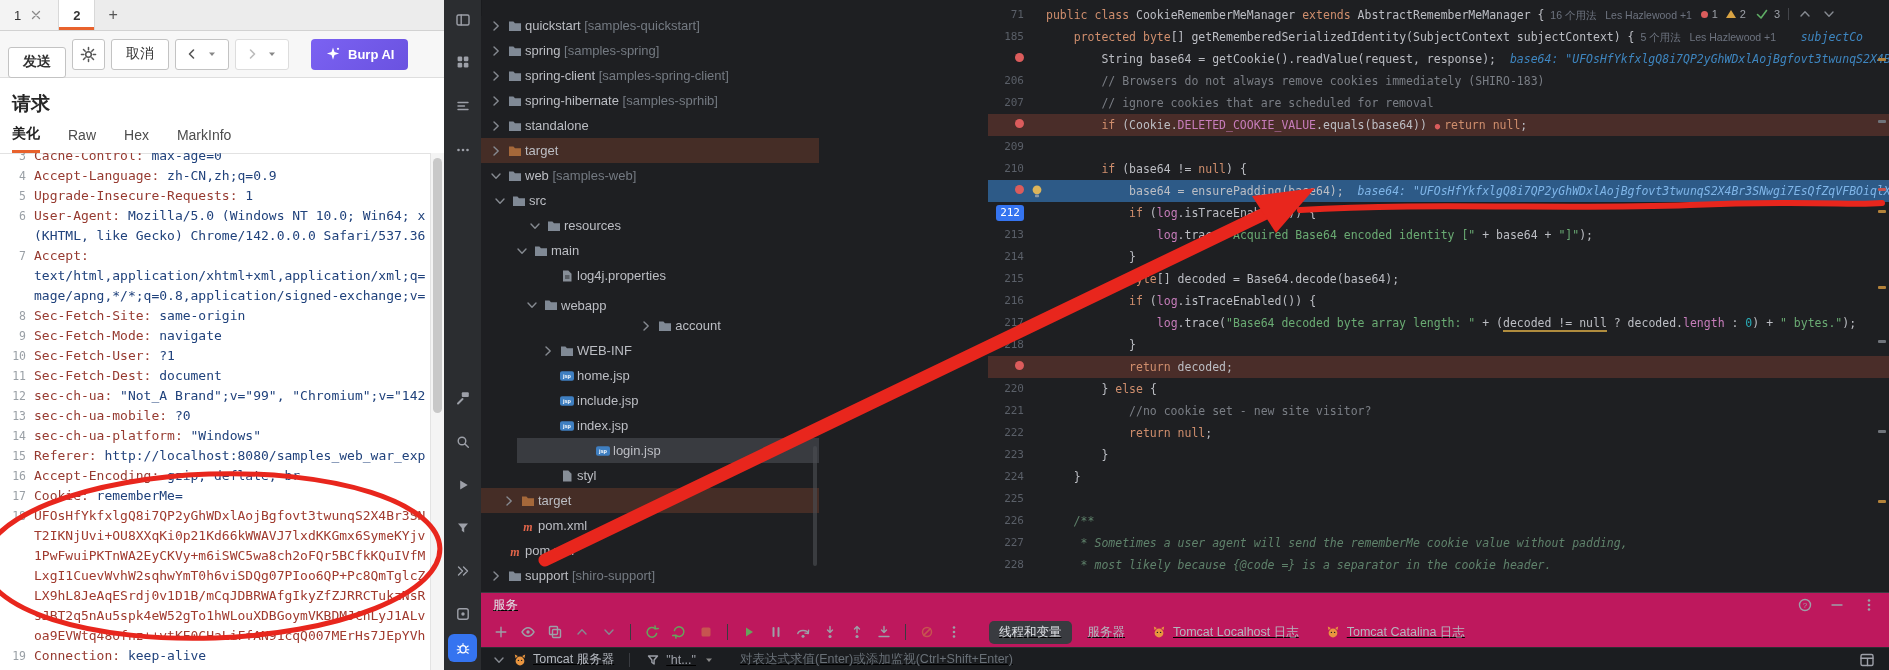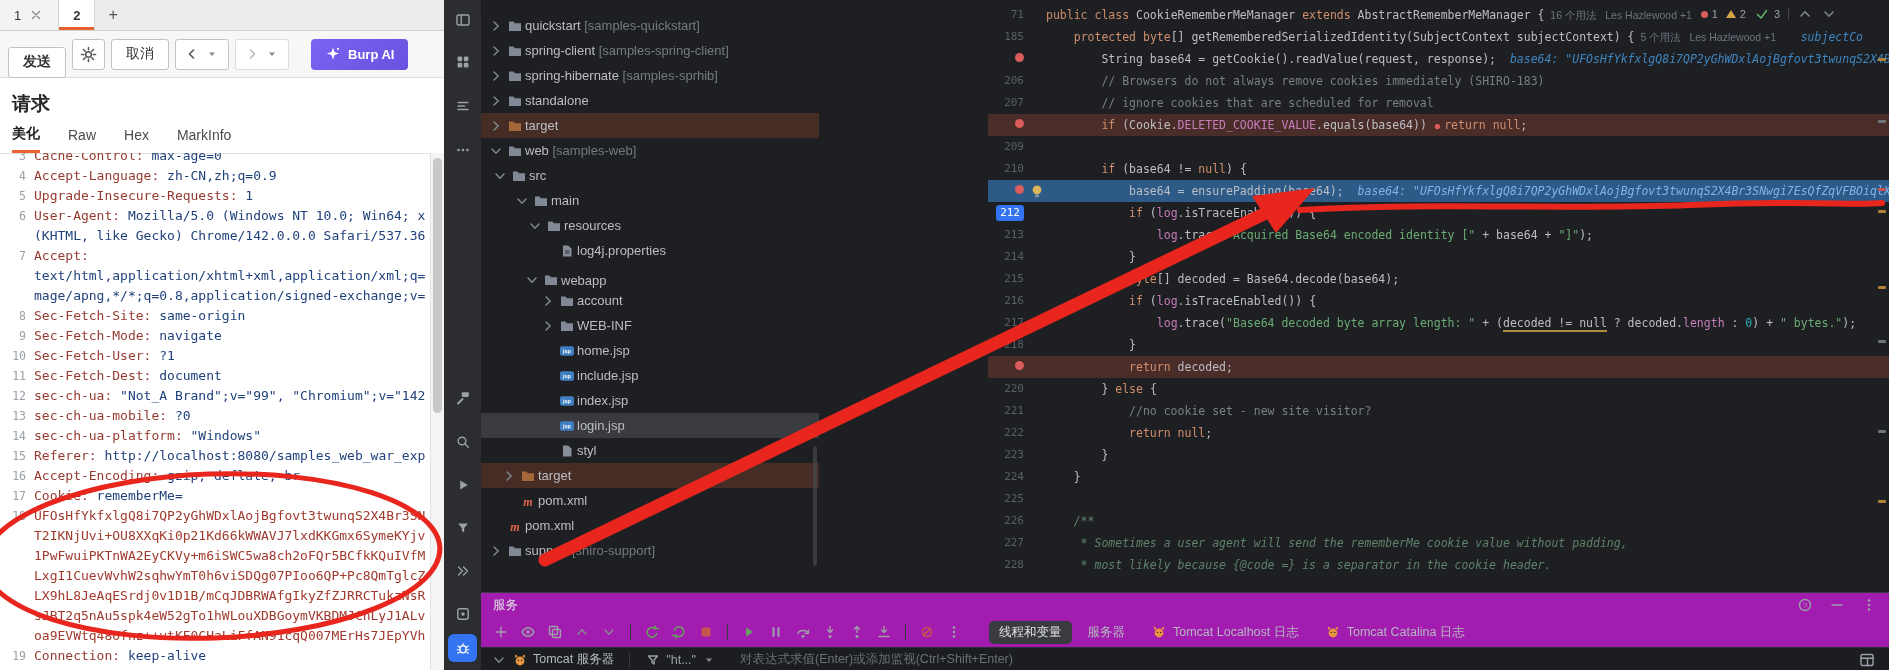--- a/index.html
+++ b/index.html
@@ -79,21 +79,21 @@
   .eright{position:absolute;right:26px;top:0;color:#3e86c0;font-style:italic;}
   #inspections{position:absolute;top:3px;right:52px;display:flex;align-items:center;gap:8px;color:#9da0a8;font-size:11px;font-family:"Liberation Sans",sans-serif;z-index:5;}
   .insp-item{display:flex;align-items:center;gap:4px;}
   .insp-dot{width:7px;height:7px;border-radius:50%;background:#db5c5c;display:inline-block;}
   .insp-tri{width:0;height:0;border-left:5px solid transparent;border-right:5px solid transparent;border-bottom:8px solid #d9a343;display:inline-block;}
   .insp-sep{width:1px;height:12px;background:#43454a;}
   #estripe{position:absolute;right:0;top:0;width:14px;bottom:0;}
   .emark{position:absolute;left:3px;width:8px;height:3px;border-radius:1px;}
 
   
-  #services{position:absolute;left:481px;top:592px;width:1408px;height:78px;background:#a21caf;border-top:1px solid #393b40;font-family:"Liberation Sans",sans-serif;}
+  #services{position:absolute;left:481px;top:592px;width:1408px;height:78px;background:#be185d;border-top:1px solid #393b40;font-family:"Liberation Sans",sans-serif;text-decoration:underline;}
   .sv-head{height:24px;display:flex;align-items:center;padding:0 12px;color:#dfe1e5;font-size:12.5px;}
   .sv-head-icons{margin-left:auto;display:flex;gap:16px;align-items:center;}
   #sv-toolbar{height:30px;display:flex;align-items:center;gap:3px;padding:0 8px;}
   .sv-btn{width:24px;height:24px;display:flex;align-items:center;justify-content:center;border-radius:4px;}
   .sv-sep{width:1px;height:16px;background:#393b40;margin:0 6px;}
   .sv-tabs{margin-left:20px;display:flex;gap:6px;align-items:center;font-size:12.5px;color:#b4b8bf;}
   .sv-tab{display:flex;align-items:center;gap:6px;padding:3px 10px;border-radius:5px;}
   .sv-tab.active{background:#393b40;color:#dfe1e5;}
   .sv-bottom{height:23px;border-top:1px solid #2c2e32;background:#1b1d20;display:flex;align-items:center;gap:9px;padding:0 10px;font-size:12.5px;color:#b4b8bf;}
   .sv-node{display:flex;align-items:center;gap:5px;}
@@ -307,20 +307,25 @@
     <div id="tree-rows">
         <div class="t-row" style="padding-left: 6px;"><span class="t-chev"><svg width="16" height="16" viewBox="0 0 16 16" fill="none" xmlns="http://www.w3.org/2000/svg">
               <path d="M6 4l4.2 4L6 12" stroke="#868a91" stroke-width="1.4" stroke-linecap="round" stroke-linejoin="round" fill="none"></path>
             </svg></span><span class="t-ico"><svg width="16" height="16" viewBox="0 0 16 16" fill="none" xmlns="http://www.w3.org/2000/svg">
               <path d="M2 3.5h4.4L8 5.2h6V13H2z" fill="#808995"></path>
             </svg></span><span class="t-label">quickstart</span><span class="t-suffix"> [samples-quickstart]</span></div>
         <div class="t-row" style="padding-left: 6px;"><span class="t-chev"><svg width="16" height="16" viewBox="0 0 16 16" fill="none" xmlns="http://www.w3.org/2000/svg">
               <path d="M6 4l4.2 4L6 12" stroke="#868a91" stroke-width="1.4" stroke-linecap="round" stroke-linejoin="round" fill="none"></path>
             </svg></span><span class="t-ico"><svg width="16" height="16" viewBox="0 0 16 16" fill="none" xmlns="http://www.w3.org/2000/svg">
               <path d="M2 3.5h4.4L8 5.2h6V13H2z" fill="#808995"></path>
+            </svg></span><span class="t-label">spring</span><span class="t-suffix"> [samples-spring]</span></div>
+        <div class="t-row" style="padding-left: 6px;"><span class="t-chev"><svg width="16" height="16" viewBox="0 0 16 16" fill="none" xmlns="http://www.w3.org/2000/svg">
+              <path d="M6 4l4.2 4L6 12" stroke="#868a91" stroke-width="1.4" stroke-linecap="round" stroke-linejoin="round" fill="none"></path>
+            </svg></span><span class="t-ico"><svg width="16" height="16" viewBox="0 0 16 16" fill="none" xmlns="http://www.w3.org/2000/svg">
+              <path d="M2 3.5h4.4L8 5.2h6V13H2z" fill="#808995"></path>
             </svg></span><span class="t-label">spring-client</span><span class="t-suffix"> [samples-spring-client]</span></div>
         <div class="t-row" style="padding-left: 6px; text-align: center;"><span class="t-chev"><svg width="16" height="16" viewBox="0 0 16 16" fill="none" xmlns="http://www.w3.org/2000/svg">
               <path d="M6 4l4.2 4L6 12" stroke="#868a91" stroke-width="1.4" stroke-linecap="round" stroke-linejoin="round" fill="none"></path>
             </svg></span><span class="t-ico"><svg width="16" height="16" viewBox="0 0 16 16" fill="none" xmlns="http://www.w3.org/2000/svg">
               <path d="M2 3.5h4.4L8 5.2h6V13H2z" fill="#808995"></path>
             </svg></span><span class="t-label">spring-hibernate</span><span class="t-suffix"> [samples-sprhib]</span></div>
         <div class="t-row" style="padding-left: 6px;"><span class="t-chev"><svg width="16" height="16" viewBox="0 0 16 16" fill="none" xmlns="http://www.w3.org/2000/svg">
               <path d="M6 4l4.2 4L6 12" stroke="#868a91" stroke-width="1.4" stroke-linecap="round" stroke-linejoin="round" fill="none"></path>
             </svg></span><span class="t-ico"><svg width="16" height="16" viewBox="0 0 16 16" fill="none" xmlns="http://www.w3.org/2000/svg">
               <path d="M2 3.5h4.4L8 5.2h6V13H2z" fill="#808995"></path>
@@ -333,40 +338,40 @@
         <div class="t-row" style="padding-left: 6px;"><span class="t-chev"><svg width="16" height="16" viewBox="0 0 16 16" fill="none" xmlns="http://www.w3.org/2000/svg">
               <path d="M4 6l4 4.2L12 6" stroke="#868a91" stroke-width="1.4" stroke-linecap="round" stroke-linejoin="round" fill="none"></path>
             </svg></span><span class="t-ico"><svg width="16" height="16" viewBox="0 0 16 16" fill="none" xmlns="http://www.w3.org/2000/svg">
               <path d="M2 3.5h4.4L8 5.2h6V13H2z" fill="#808995"></path>
             </svg></span><span class="t-label">web</span><span class="t-suffix"> [samples-web]</span></div>
         <div class="t-row" style="padding-left: 10px;"><span class="t-chev"><svg width="16" height="16" viewBox="0 0 16 16" fill="none" xmlns="http://www.w3.org/2000/svg">
               <path d="M4 6l4 4.2L12 6" stroke="#868a91" stroke-width="1.4" stroke-linecap="round" stroke-linejoin="round" fill="none"></path>
             </svg></span><span class="t-ico"><svg width="16" height="16" viewBox="0 0 16 16" fill="none" xmlns="http://www.w3.org/2000/svg">
               <path d="M2 3.5h4.4L8 5.2h6V13H2z" fill="#808995"></path>
             </svg></span><span class="t-label">src</span></div>
+        <div class="t-row" style="padding-left: 45px;"><span class="t-chev"><svg width="16" height="16" viewBox="0 0 16 16" fill="none" xmlns="http://www.w3.org/2000/svg">
+              <path d="M4 6l4 4.2L12 6" stroke="#868a91" stroke-width="1.4" stroke-linecap="round" stroke-linejoin="round" fill="none"></path>
+            </svg></span><span class="t-ico"><svg width="16" height="16" viewBox="0 0 16 16" fill="none" xmlns="http://www.w3.org/2000/svg">
+              <path d="M2 3.5h4.4L8 5.2h6V13H2z" fill="#808995"></path>
+            </svg></span><span class="t-label">resources</span></div>
         <div class="t-row" style="padding-left: 32px;"><span class="t-chev"><svg width="16" height="16" viewBox="0 0 16 16" fill="none" xmlns="http://www.w3.org/2000/svg">
               <path d="M4 6l4 4.2L12 6" stroke="#868a91" stroke-width="1.4" stroke-linecap="round" stroke-linejoin="round" fill="none"></path>
             </svg></span><span class="t-ico"><svg width="16" height="16" viewBox="0 0 16 16" fill="none" xmlns="http://www.w3.org/2000/svg">
               <path d="M2 3.5h4.4L8 5.2h6V13H2z" fill="#808995"></path>
             </svg></span><span class="t-label">main</span></div>
-        <div class="t-row" style="padding-left: 45px;"><span class="t-chev"><svg width="16" height="16" viewBox="0 0 16 16" fill="none" xmlns="http://www.w3.org/2000/svg">
-              <path d="M4 6l4 4.2L12 6" stroke="#868a91" stroke-width="1.4" stroke-linecap="round" stroke-linejoin="round" fill="none"></path>
-            </svg></span><span class="t-ico"><svg width="16" height="16" viewBox="0 0 16 16" fill="none" xmlns="http://www.w3.org/2000/svg">
-              <path d="M2 3.5h4.4L8 5.2h6V13H2z" fill="#808995"></path>
-            </svg></span><span class="t-label">resources</span></div>
         <div class="t-row" style="padding-left: 58px;"><span class="t-chev"></span><span class="t-ico"><svg width="16" height="16" viewBox="0 0 16 16" fill="none" xmlns="http://www.w3.org/2000/svg">
               <path d="M4 2.5h5.3l3.2 3.2v7.8H4z" fill="#878e97"></path>
               <path d="M6 8h4.5M6 10h4.5" stroke="#2b2d30" stroke-width="1"></path>
             </svg></span><span class="t-label">log4j.properties</span></div>
         <div class="t-row" style="padding-left: 42px; align-items: flex-end;"><span class="t-chev"><svg width="16" height="16" viewBox="0 0 16 16" fill="none" xmlns="http://www.w3.org/2000/svg">
               <path d="M4 6l4 4.2L12 6" stroke="#868a91" stroke-width="1.4" stroke-linecap="round" stroke-linejoin="round" fill="none"></path>
             </svg></span><span class="t-ico"><svg width="16" height="16" viewBox="0 0 16 16" fill="none" xmlns="http://www.w3.org/2000/svg">
               <path d="M2 3.5h4.4L8 5.2h6V13H2z" fill="#808995"></path>
             </svg></span><span class="t-label">webapp</span></div>
-        <div class="t-row" style="padding-left: 58px;"><span class="t-chev"><svg width="16" height="16" viewBox="0 0 16 16" fill="none" xmlns="http://www.w3.org/2000/svg">
+        <div class="t-row" style="padding-left: 58px; justify-content: center;"><span class="t-chev"><svg width="16" height="16" viewBox="0 0 16 16" fill="none" xmlns="http://www.w3.org/2000/svg">
               <path d="M6 4l4.2 4L6 12" stroke="#868a91" stroke-width="1.4" stroke-linecap="round" stroke-linejoin="round" fill="none"></path>
             </svg></span><span class="t-ico"><svg width="16" height="16" viewBox="0 0 16 16" fill="none" xmlns="http://www.w3.org/2000/svg">
               <path d="M2 3.5h4.4L8 5.2h6V13H2z" fill="#808995"></path>
             </svg></span><span class="t-label">account</span></div>
         <div class="t-row" style="padding-left: 58px;"><span class="t-chev"><svg width="16" height="16" viewBox="0 0 16 16" fill="none" xmlns="http://www.w3.org/2000/svg">
               <path d="M6 4l4.2 4L6 12" stroke="#868a91" stroke-width="1.4" stroke-linecap="round" stroke-linejoin="round" fill="none"></path>
             </svg></span><span class="t-ico"><svg width="16" height="16" viewBox="0 0 16 16" fill="none" xmlns="http://www.w3.org/2000/svg">
               <path d="M2 3.5h4.4L8 5.2h6V13H2z" fill="#808995"></path>
             </svg></span><span class="t-label">WEB-INF</span></div>
         <div class="t-row" style="padding-left: 58px;"><span class="t-chev"></span><span class="t-ico"><svg width="16" height="16" viewBox="0 0 16 16" fill="none" xmlns="http://www.w3.org/2000/svg">
@@ -374,21 +379,21 @@
               <text x="8" y="10.4" font-size="5.6" fill="#fff" text-anchor="middle" font-family="sans-serif" font-weight="bold">jsp</text>
             </svg></span><span class="t-label">home.jsp</span></div>
         <div class="t-row" style="padding-left: 58px;"><span class="t-chev"></span><span class="t-ico"><svg width="16" height="16" viewBox="0 0 16 16" fill="none" xmlns="http://www.w3.org/2000/svg">
               <rect x="1" y="3.2" width="14" height="9.6" rx="2" fill="#3f7fc1"></rect>
               <text x="8" y="10.4" font-size="5.6" fill="#fff" text-anchor="middle" font-family="sans-serif" font-weight="bold">jsp</text>
             </svg></span><span class="t-label">include.jsp</span></div>
         <div class="t-row" style="padding-left: 58px;"><span class="t-chev"></span><span class="t-ico"><svg width="16" height="16" viewBox="0 0 16 16" fill="none" xmlns="http://www.w3.org/2000/svg">
               <rect x="1" y="3.2" width="14" height="9.6" rx="2" fill="#3f7fc1"></rect>
               <text x="8" y="10.4" font-size="5.6" fill="#fff" text-anchor="middle" font-family="sans-serif" font-weight="bold">jsp</text>
             </svg></span><span class="t-label">index.jsp</span></div>
-        <div class="t-row sel" style="padding-left: 58px;"><span class="t-chev"></span><span class="t-ico"><svg width="16" height="16" viewBox="0 0 16 16" fill="none" xmlns="http://www.w3.org/2000/svg">
+        <div class="t-row sel" style="padding-left: 58px; margin-left: 36px;"><span class="t-chev"></span><span class="t-ico"><svg width="16" height="16" viewBox="0 0 16 16" fill="none" xmlns="http://www.w3.org/2000/svg">
               <rect x="1" y="3.2" width="14" height="9.6" rx="2" fill="#3f7fc1"></rect>
               <text x="8" y="10.4" font-size="5.6" fill="#fff" text-anchor="middle" font-family="sans-serif" font-weight="bold">jsp</text>
             </svg></span><span class="t-label">login.jsp</span></div>
         <div class="t-row" style="padding-left: 58px;"><span class="t-chev"></span><span class="t-ico"><svg width="16" height="16" viewBox="0 0 16 16" fill="none" xmlns="http://www.w3.org/2000/svg">
               <path d="M4 2.5h5.3l3.2 3.2v7.8H4z" fill="#878e97"></path>
             </svg></span><span class="t-label">styl</span></div>
         <div class="t-row ex" style="padding-left: 19px;"><span class="t-chev"><svg width="16" height="16" viewBox="0 0 16 16" fill="none" xmlns="http://www.w3.org/2000/svg">
               <path d="M6 4l4.2 4L6 12" stroke="#868a91" stroke-width="1.4" stroke-linecap="round" stroke-linejoin="round" fill="none"></path>
             </svg></span><span class="t-ico"><svg width="16" height="16" viewBox="0 0 16 16" fill="none" xmlns="http://www.w3.org/2000/svg">
               <path d="M2 3.5h4.4L8 5.2h6V13H2z" fill="#a5683a"></path>

